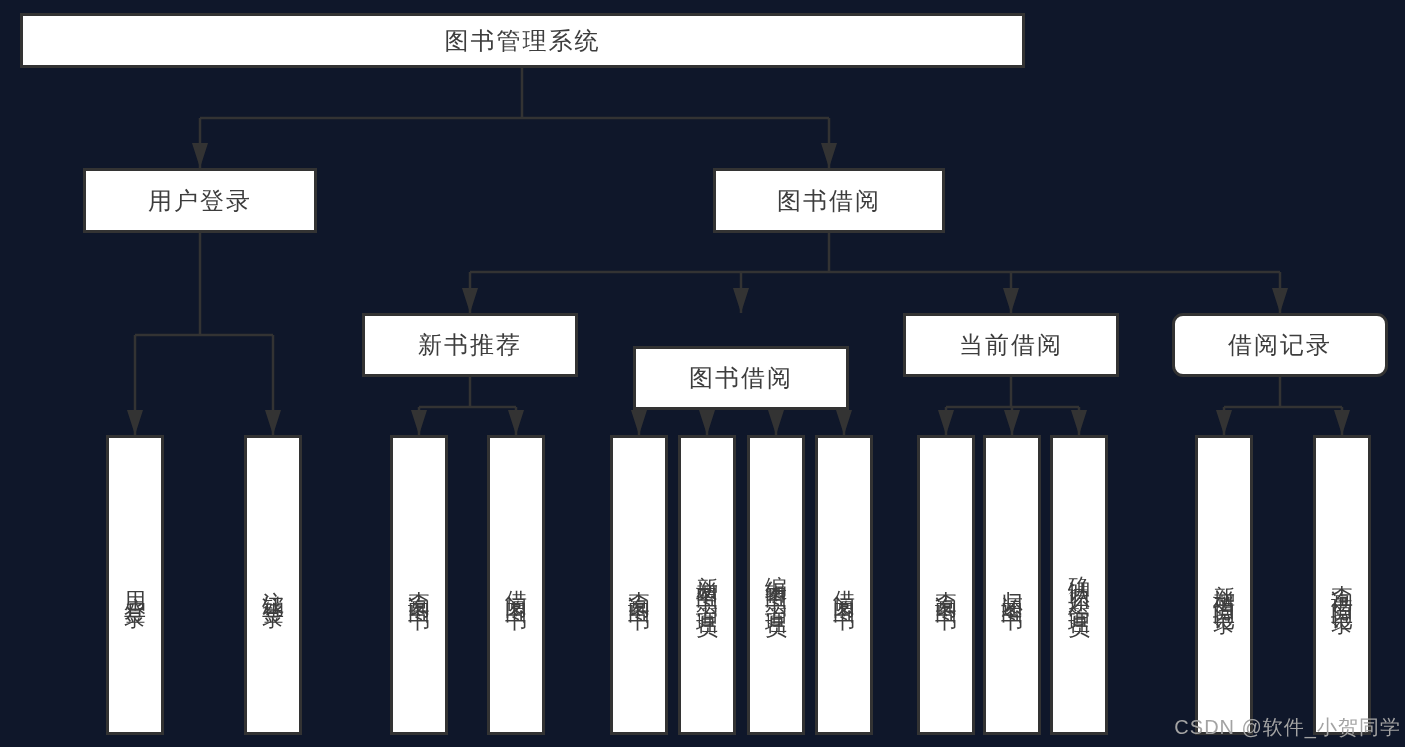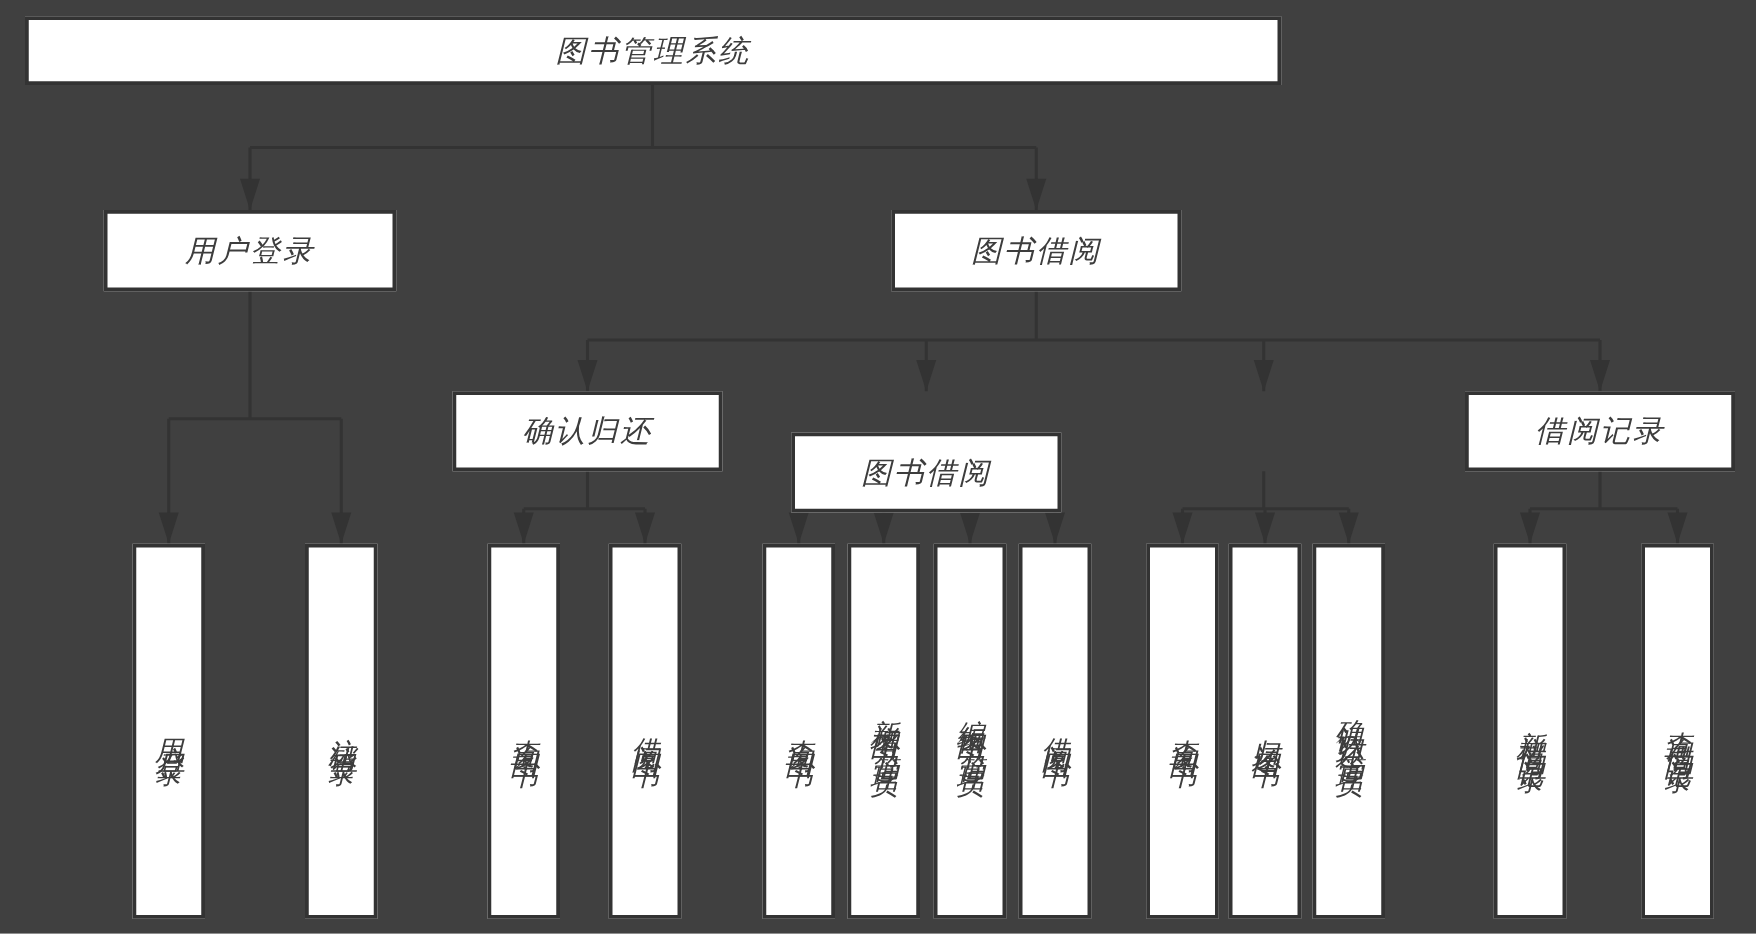--- a/index.html
+++ b/index.html
@@ -5,23 +5,22 @@
   html, body {
     margin: 0;
     padding: 0;
     background: #ffffff;
     font-family: "Liberation Sans", "DejaVu Sans", sans-serif;
   }
   .canvas {
     position: relative;
     width: 1405px;
     height: 747px;
-    background: #404040;
+    background: #0f172a;
     overflow: hidden;
-    font-style: italic;
   }
   svg.connectors {
     position: absolute;
     left: 0; top: 0;
     width: 1405px; height: 747px;
     pointer-events: none;
   }
   .node {
     position: absolute;
     box-sizing: border-box;
@@ -103,26 +102,29 @@
   </div>
 
   <div class="node" style="left:83px; top:168px; width:234px; height:65px;">
     <span>用户登录</span>
   </div>
   <div class="node" style="left:713px; top:168px; width:232px; height:65px;">
     <span>图书借阅</span>
   </div>
 
   <div class="node" style="left:362px; top:313px; width:216px; height:64px;">
-    <span>确认归还</span>
+    <span>新书推荐</span>
   </div>
   <div class="node" style="left:633px; top:313px; width:216px; height:64px;margin-top:33px;">
     <span>图书借阅</span>
   </div>
-  <div class="node" style="left:1172px; top:313px; width:216px; height:64px;">
+  <div class="node" style="left:903px; top:313px; width:216px; height:64px;">
+    <span>当前借阅</span>
+  </div>
+  <div class="node" style="left:1172px; top:313px; width:216px; height:64px;border-radius:11px;">
     <span>借阅记录</span>
   </div>
 
   <div class="leaf" style="left:106px;">
     <span>用户登录</span>
   </div>
   <div class="leaf" style="left:244px;">
     <span>注销登录</span>
   </div>
 
@@ -156,14 +158,15 @@
     <span>确认归还（管理员）</span>
   </div>
 
   <div class="leaf" style="left:1195px;">
     <span>新增借阅记录</span>
   </div>
   <div class="leaf" style="left:1313px;">
     <span>查询借阅记录</span>
   </div>
 
+  <div class="watermark">CSDN @软件_小贺同学</div>
 
 </div>
 
 </body></html>

